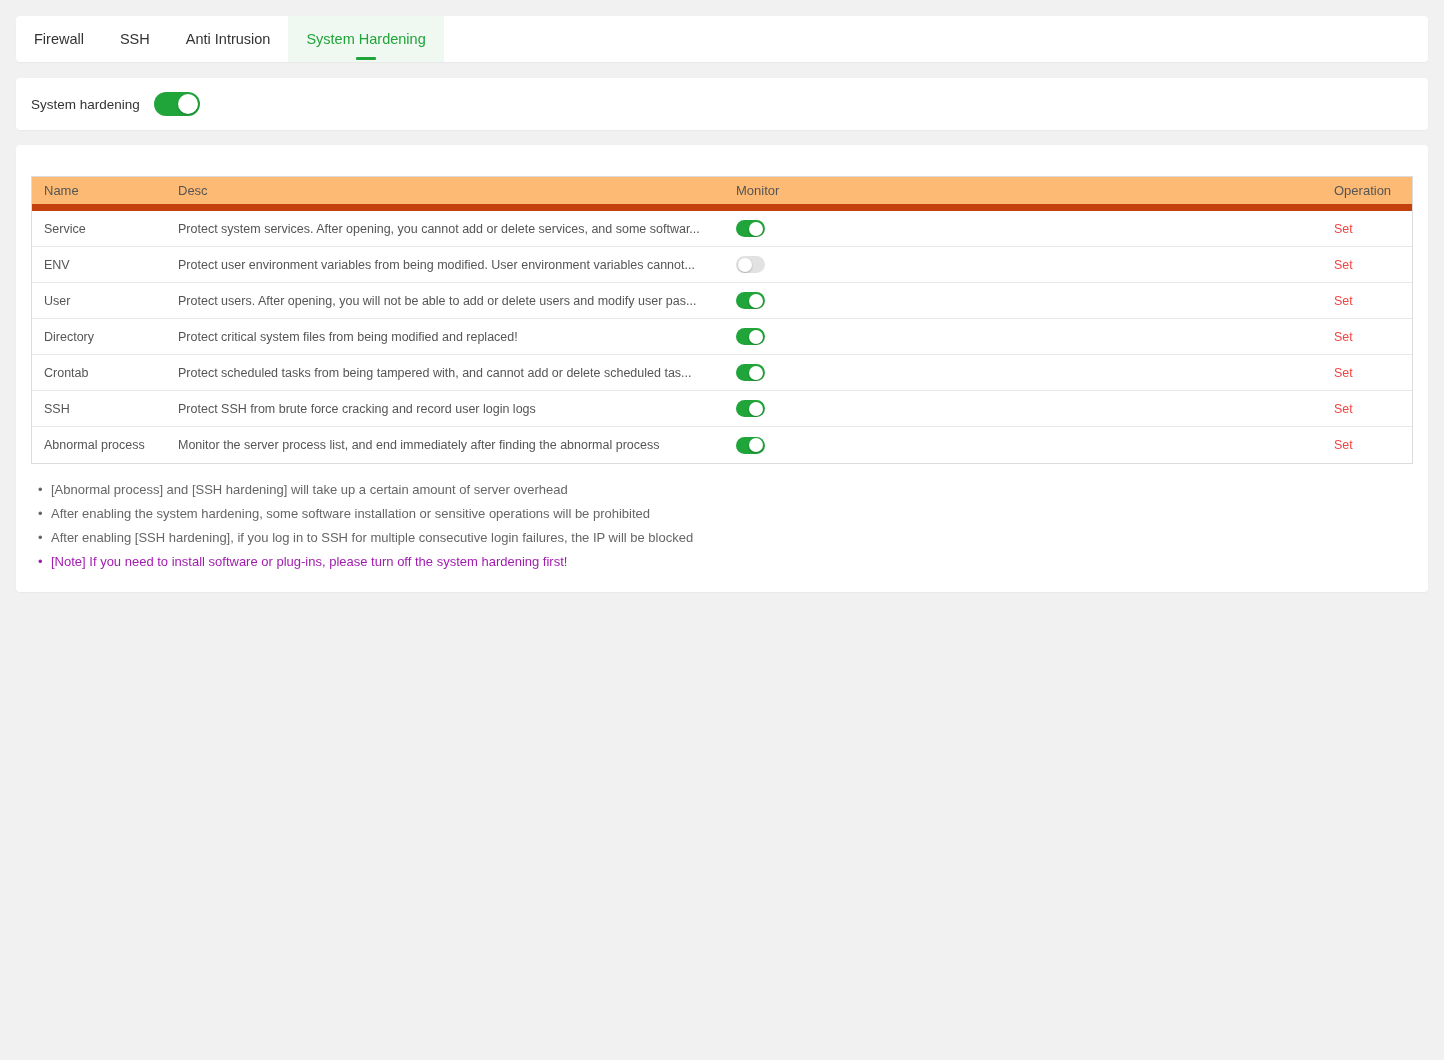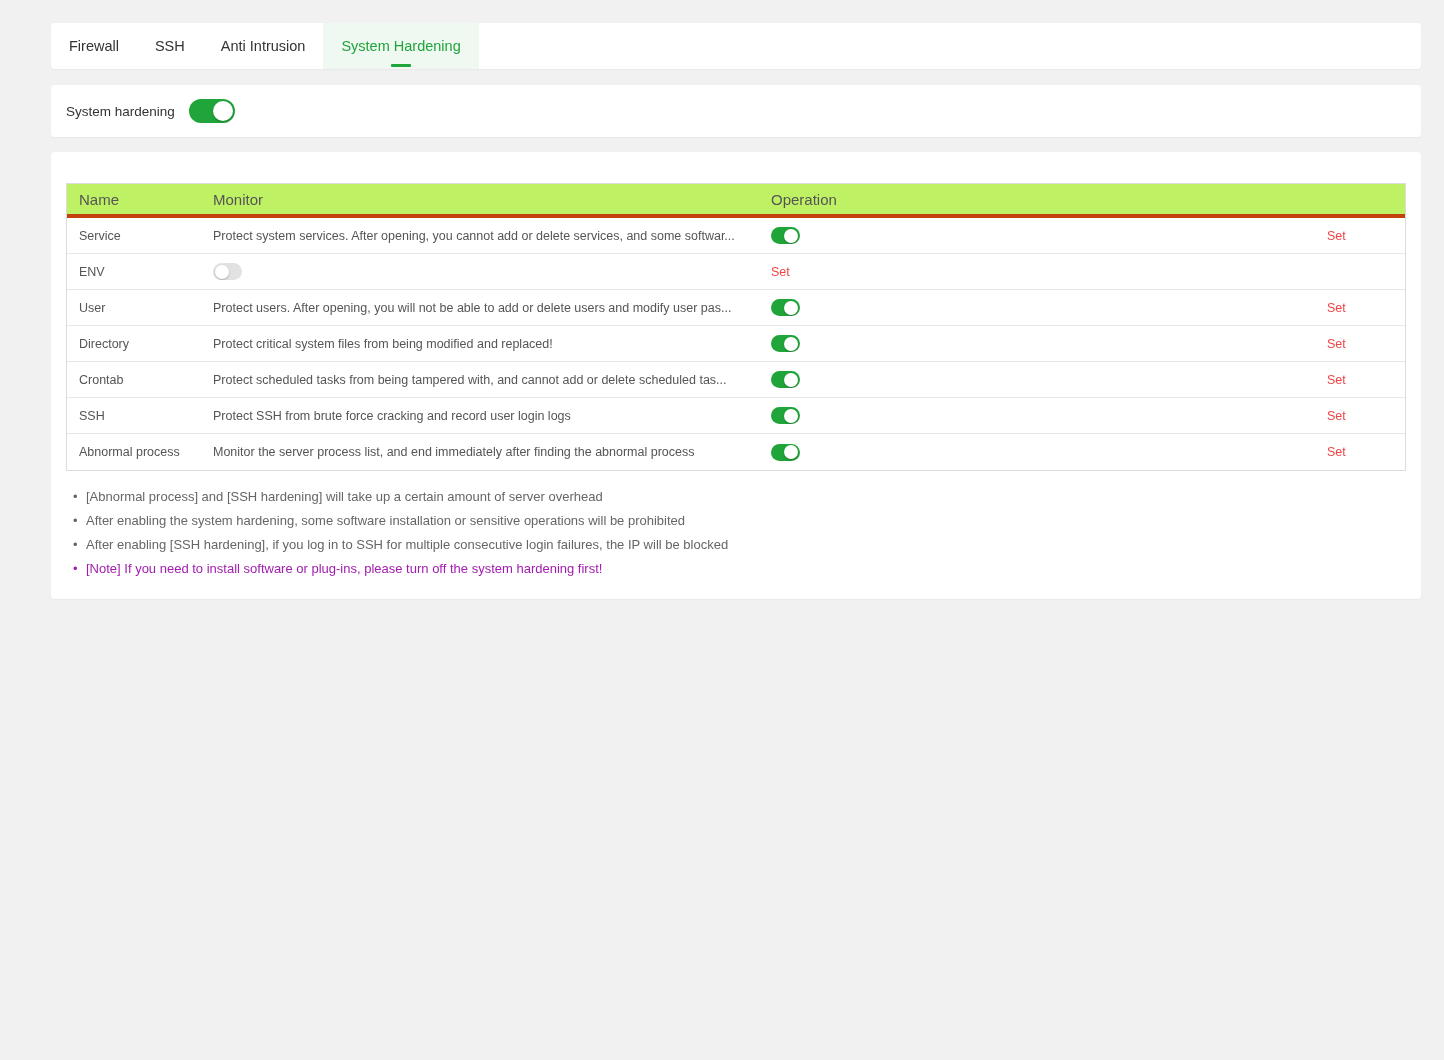--- a/index.html
+++ b/index.html
@@ -3,21 +3,21 @@
 <meta charset="utf-8">
 <style>
   * { margin:0; padding:0; box-sizing:border-box; }
   html,body { width:1444px; height:1060px; }
   body {
     background:#f1f1f1;
     font-family:"Liberation Sans", sans-serif;
     color:#333;
     -webkit-font-smoothing:antialiased;
   }
-  .page { padding:23px;margin-left:28px; }
+  .page { padding:16px; }
 
   .card {
     background:#fff;
     border-radius:4px;
     box-shadow:0 1px 2px rgba(0,0,0,0.04);
   }
 
   
   .tabbar { height:46px; display:flex; overflow:hidden; }
   .main-tab {
@@ -98,25 +98,25 @@
   }
 
   
   .table { margin-top:16px; border:1px solid #dcdcdc; }
   .trow {
     display:grid;
     grid-template-columns:134px 558px 1fr 90px;
     align-items:center;
   }
   .thead {
-    background:#bef264;
+    background:#fdba74;
     height:34px;
-    border-bottom:4px solid #c2410c;
+    border-bottom:7px solid #c2410c;
     color:#555;
-    font-size:15px;
+    font-size:13px;
   }
   .tbody-row {
     height:36px;
     border-bottom:1px solid #e8e8e8;
     font-size:12.5px;
     background:#fff;
   }
   .tbody-row:last-child { border-bottom:none; }
   .cell { padding:0 12px; overflow:hidden; white-space:nowrap; }
   .cell.name { color:#555; }
@@ -160,37 +160,39 @@
         <span class="knob"></span>
       </span>
   </div>
 
   <div class="card main-card">
 
 
     <div class="table">
       <div class="trow thead">
         <div class="cell">Name</div>
+        <div class="cell">Desc</div>
         <div class="cell">Monitor</div>
         <div class="cell op">Operation</div>
       </div>
 
       <div class="trow tbody-row">
         <div class="cell name">Service</div>
         <div class="cell desc">Protect system services. After opening, you cannot add or delete services, and some softwar...</div>
         <div class="cell status">
             <span class="switch small" data-state="on">
               <span class="knob"></span>
             </span>
           </div>
         <div class="cell op"><a class="set-link">Set</a></div>
       </div>
 
       <div class="trow tbody-row">
         <div class="cell name">ENV</div>
+        <div class="cell desc">Protect user environment variables from being modified. User environment variables cannot...</div>
         <div class="cell status">
             <span class="switch small" data-state="off">
               <span class="knob"></span>
             </span>
           </div>
         <div class="cell op"><a class="set-link">Set</a></div>
       </div>
 
       <div class="trow tbody-row">
         <div class="cell name">User</div>

